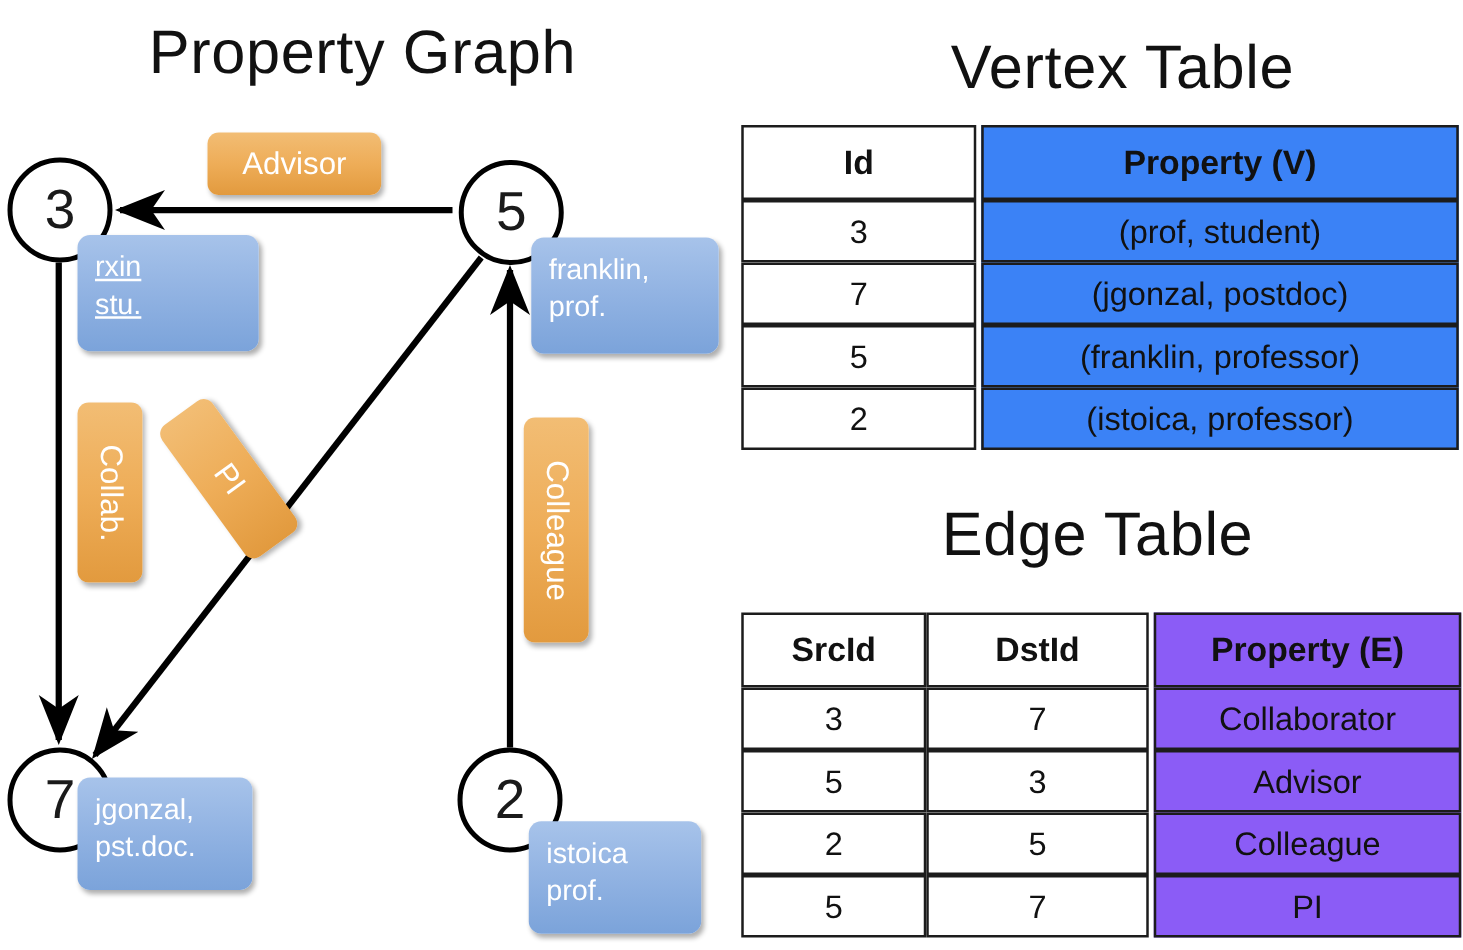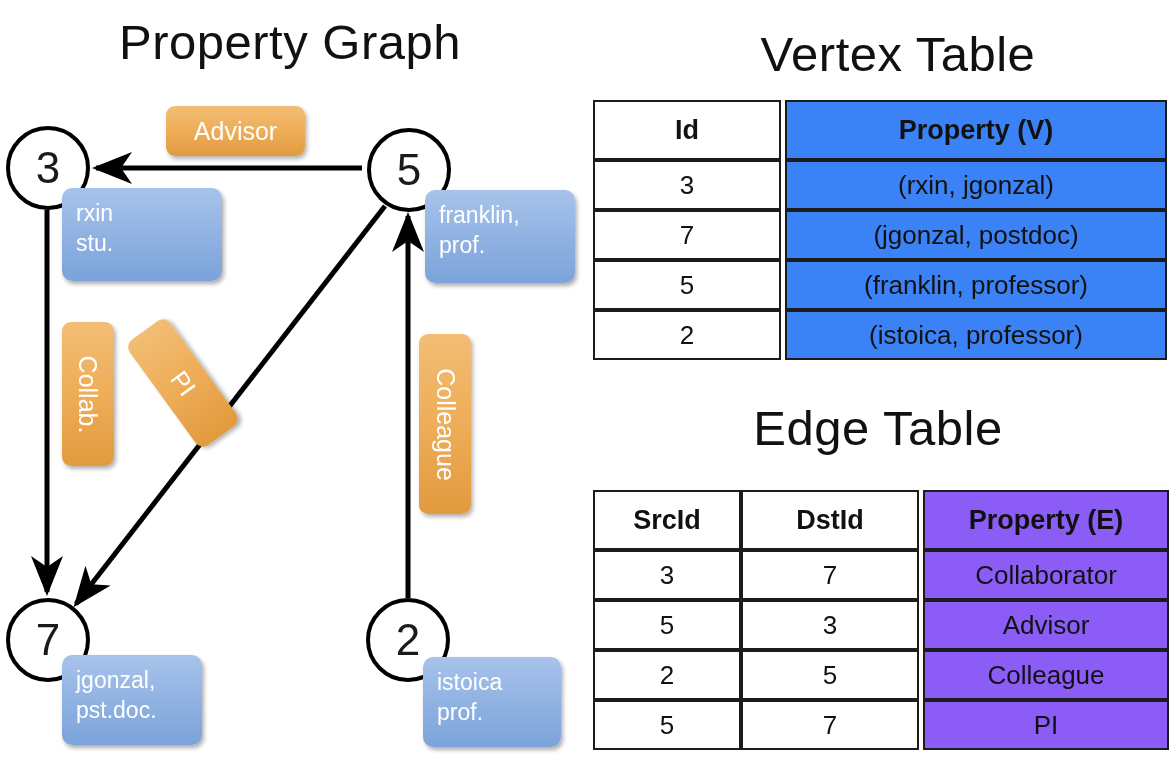--- a/index.html
+++ b/index.html
@@ -147,31 +147,31 @@
     <line x1="385" y1="206" x2="76" y2="604" stroke="#000000" stroke-width="5" marker-end="url(#arrowhead)"></line>
 
     <line x1="408" y1="598" x2="408" y2="216" stroke="#000000" stroke-width="5" marker-end="url(#arrowhead)"></line>
   </svg>
 
   <div class="node-circle" style="left:6px;  top:126px;">3</div>
   <div class="node-circle" style="left:367px;top:128px;">5</div>
   <div class="node-circle" style="left:6px;  top:598px;">7</div>
   <div class="node-circle" style="left:366px;top:598px;">2</div>
 
-  <div class="prop-box" style="left:62px; top:188px; width:160px; height:93px;">
+  <div class="prop-box" style="left:62px; top:188px; width:145px; height:93px;text-decoration:underline;">
     <div>rxin</div>
     <div>stu.</div>
   </div>
 
   <div class="prop-box" style="left:425px; top:190px; width:150px; height:93px;">
     <div>franklin,</div>
     <div>prof.</div>
   </div>
 
-  <div class="prop-box" style="left:62px; top:655px; width:140px; height:90px;">
+  <div class="prop-box" style="left:62px; top:622px; width:140px; height:90px;">
     <div>jgonzal,</div>
     <div>pst.doc.</div>
   </div>
 
   <div class="prop-box" style="left:423px; top:657px; width:138px; height:90px;">
     <div>istoica</div>
     <div>prof.</div>
   </div>
 
   <div class="edge-label" style="left:166px; top:106px; width:139px; height:50px;">
@@ -202,21 +202,21 @@
     <tr>
       <th class="cell-plain">Id</th>
       <td class="gap-col"></td>
       <th class="cell-blue">Property (V)</th>
     </tr>
   </thead>
   <tbody>
     <tr>
       <td class="cell-plain">3</td>
       <td class="gap-col"></td>
-      <td class="cell-blue">(rxin, jgonzal)</td>
+      <td class="cell-blue">(prof, student)</td>
     </tr>
     <tr>
       <td class="cell-plain">7</td>
       <td class="gap-col"></td>
       <td class="cell-blue">(jgonzal, postdoc)</td>
     </tr>
     <tr>
       <td class="cell-plain">5</td>
       <td class="gap-col"></td>
       <td class="cell-blue">(franklin, professor)</td>

